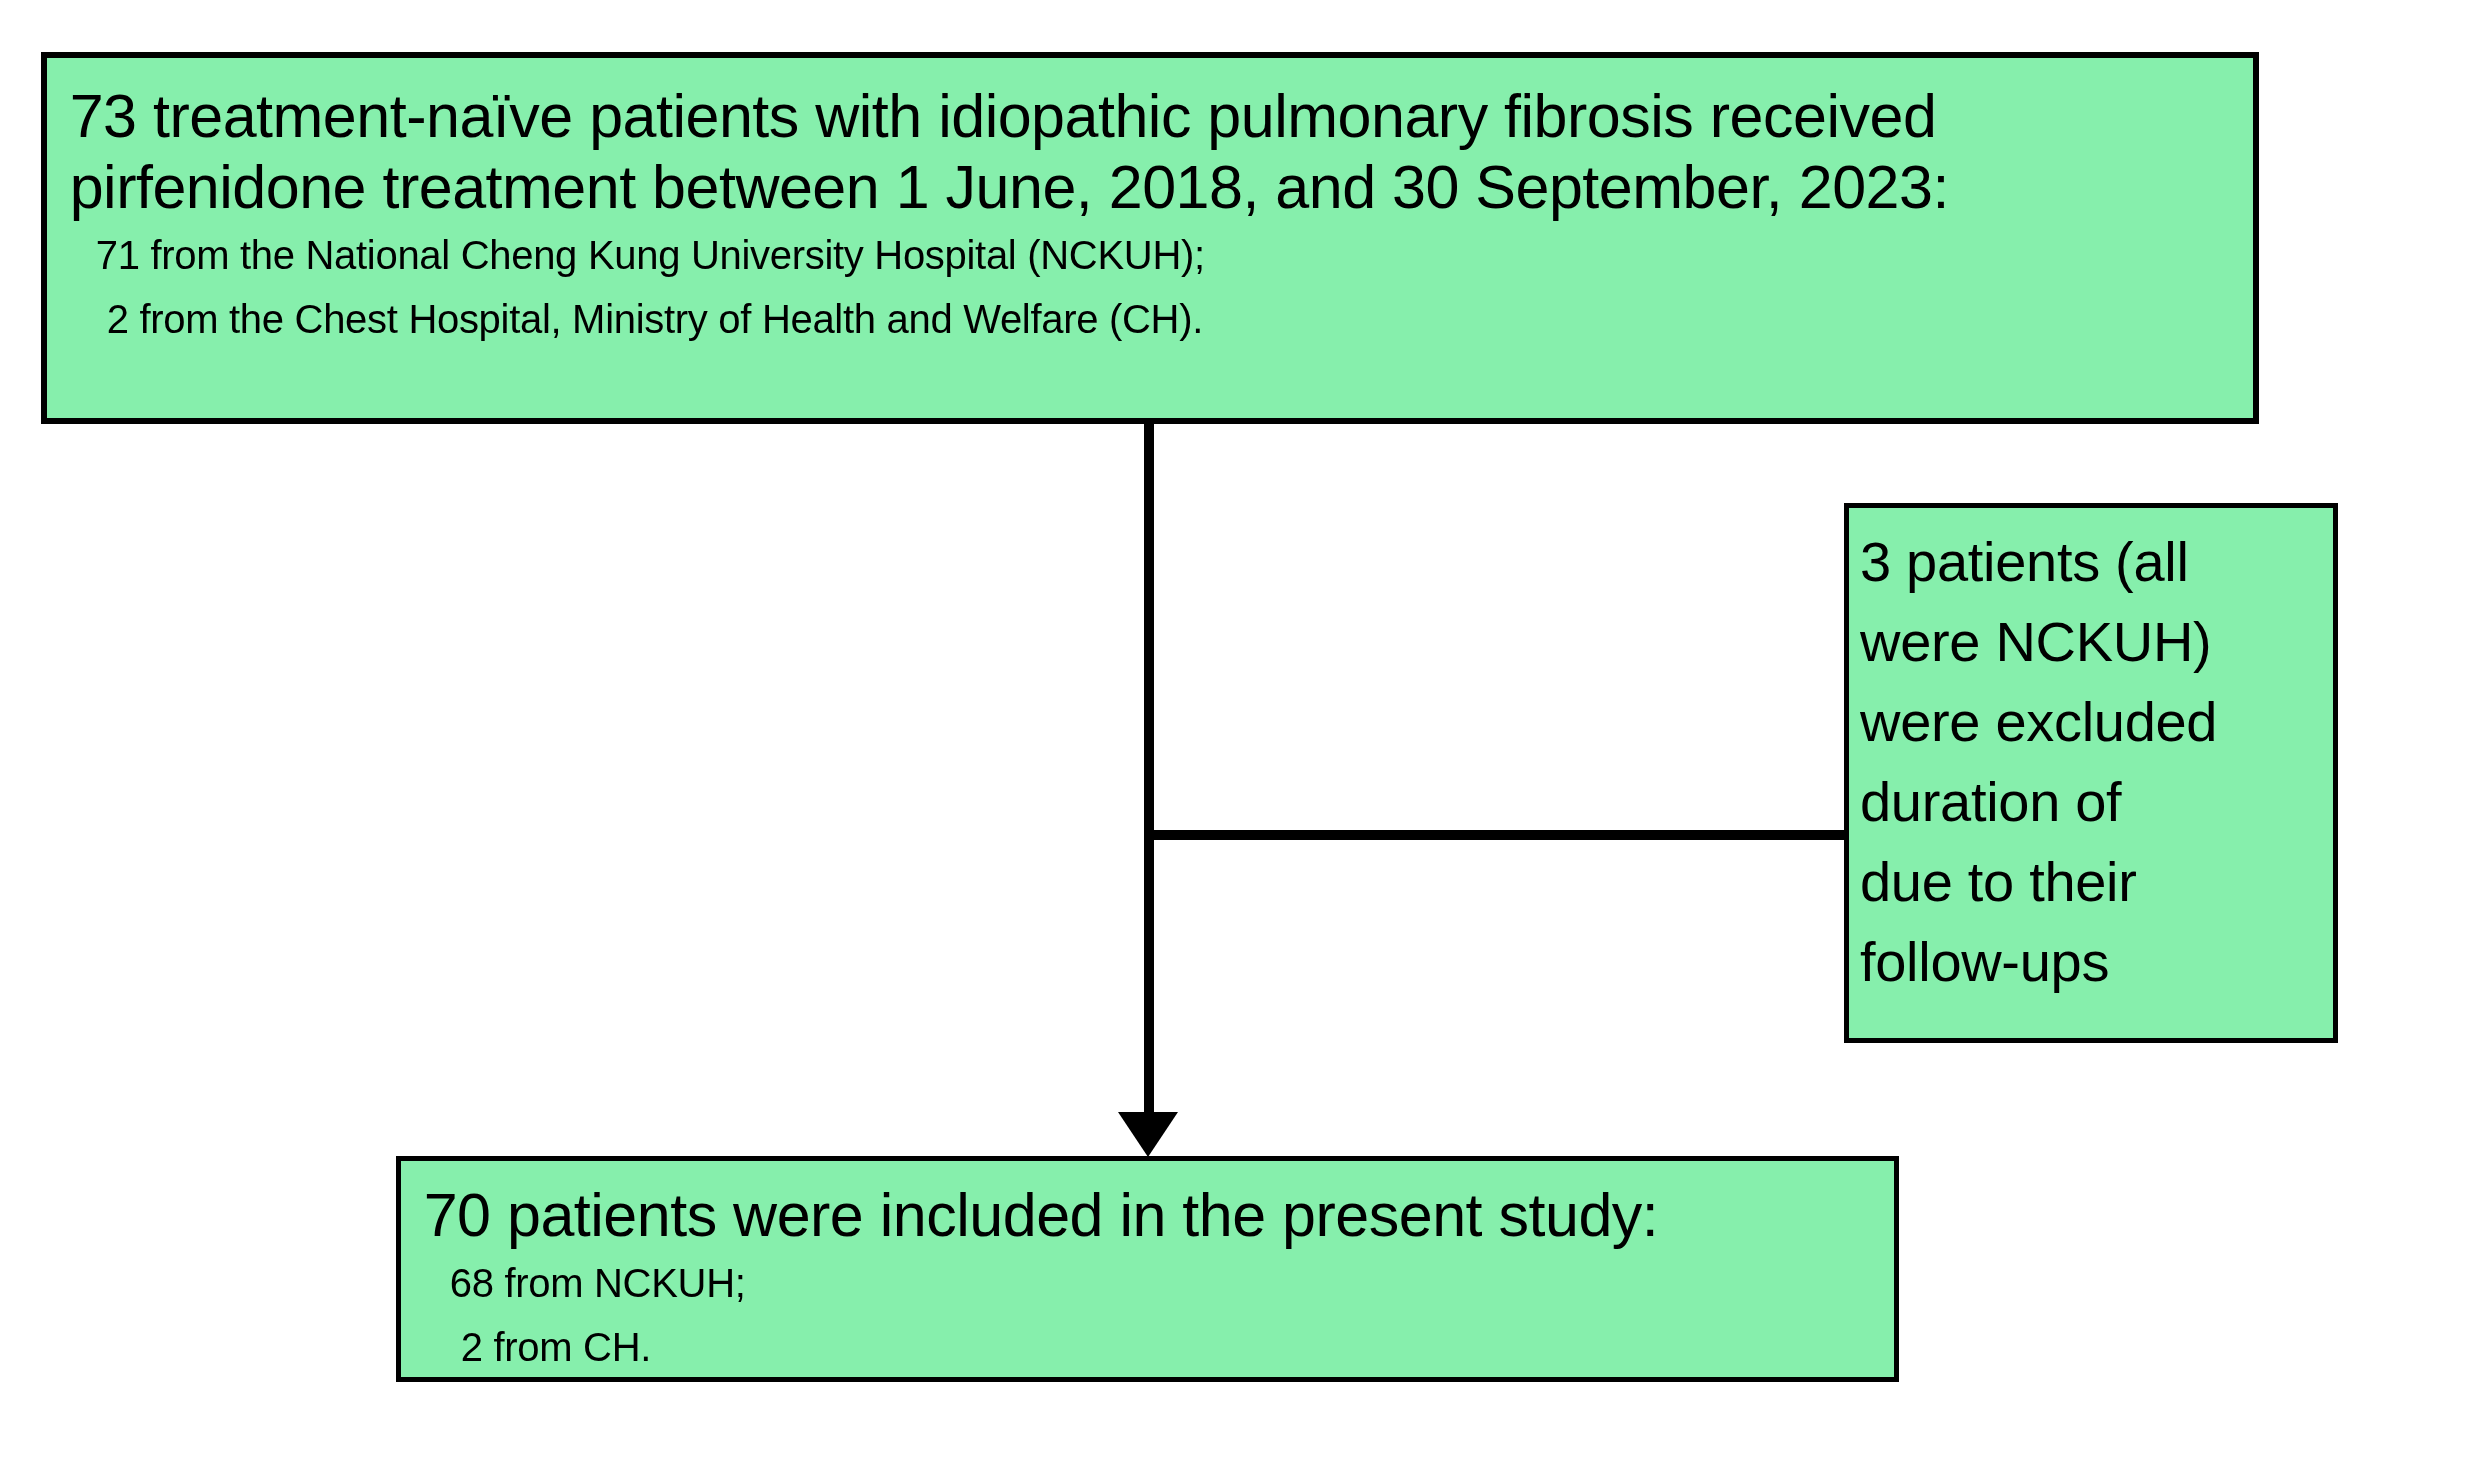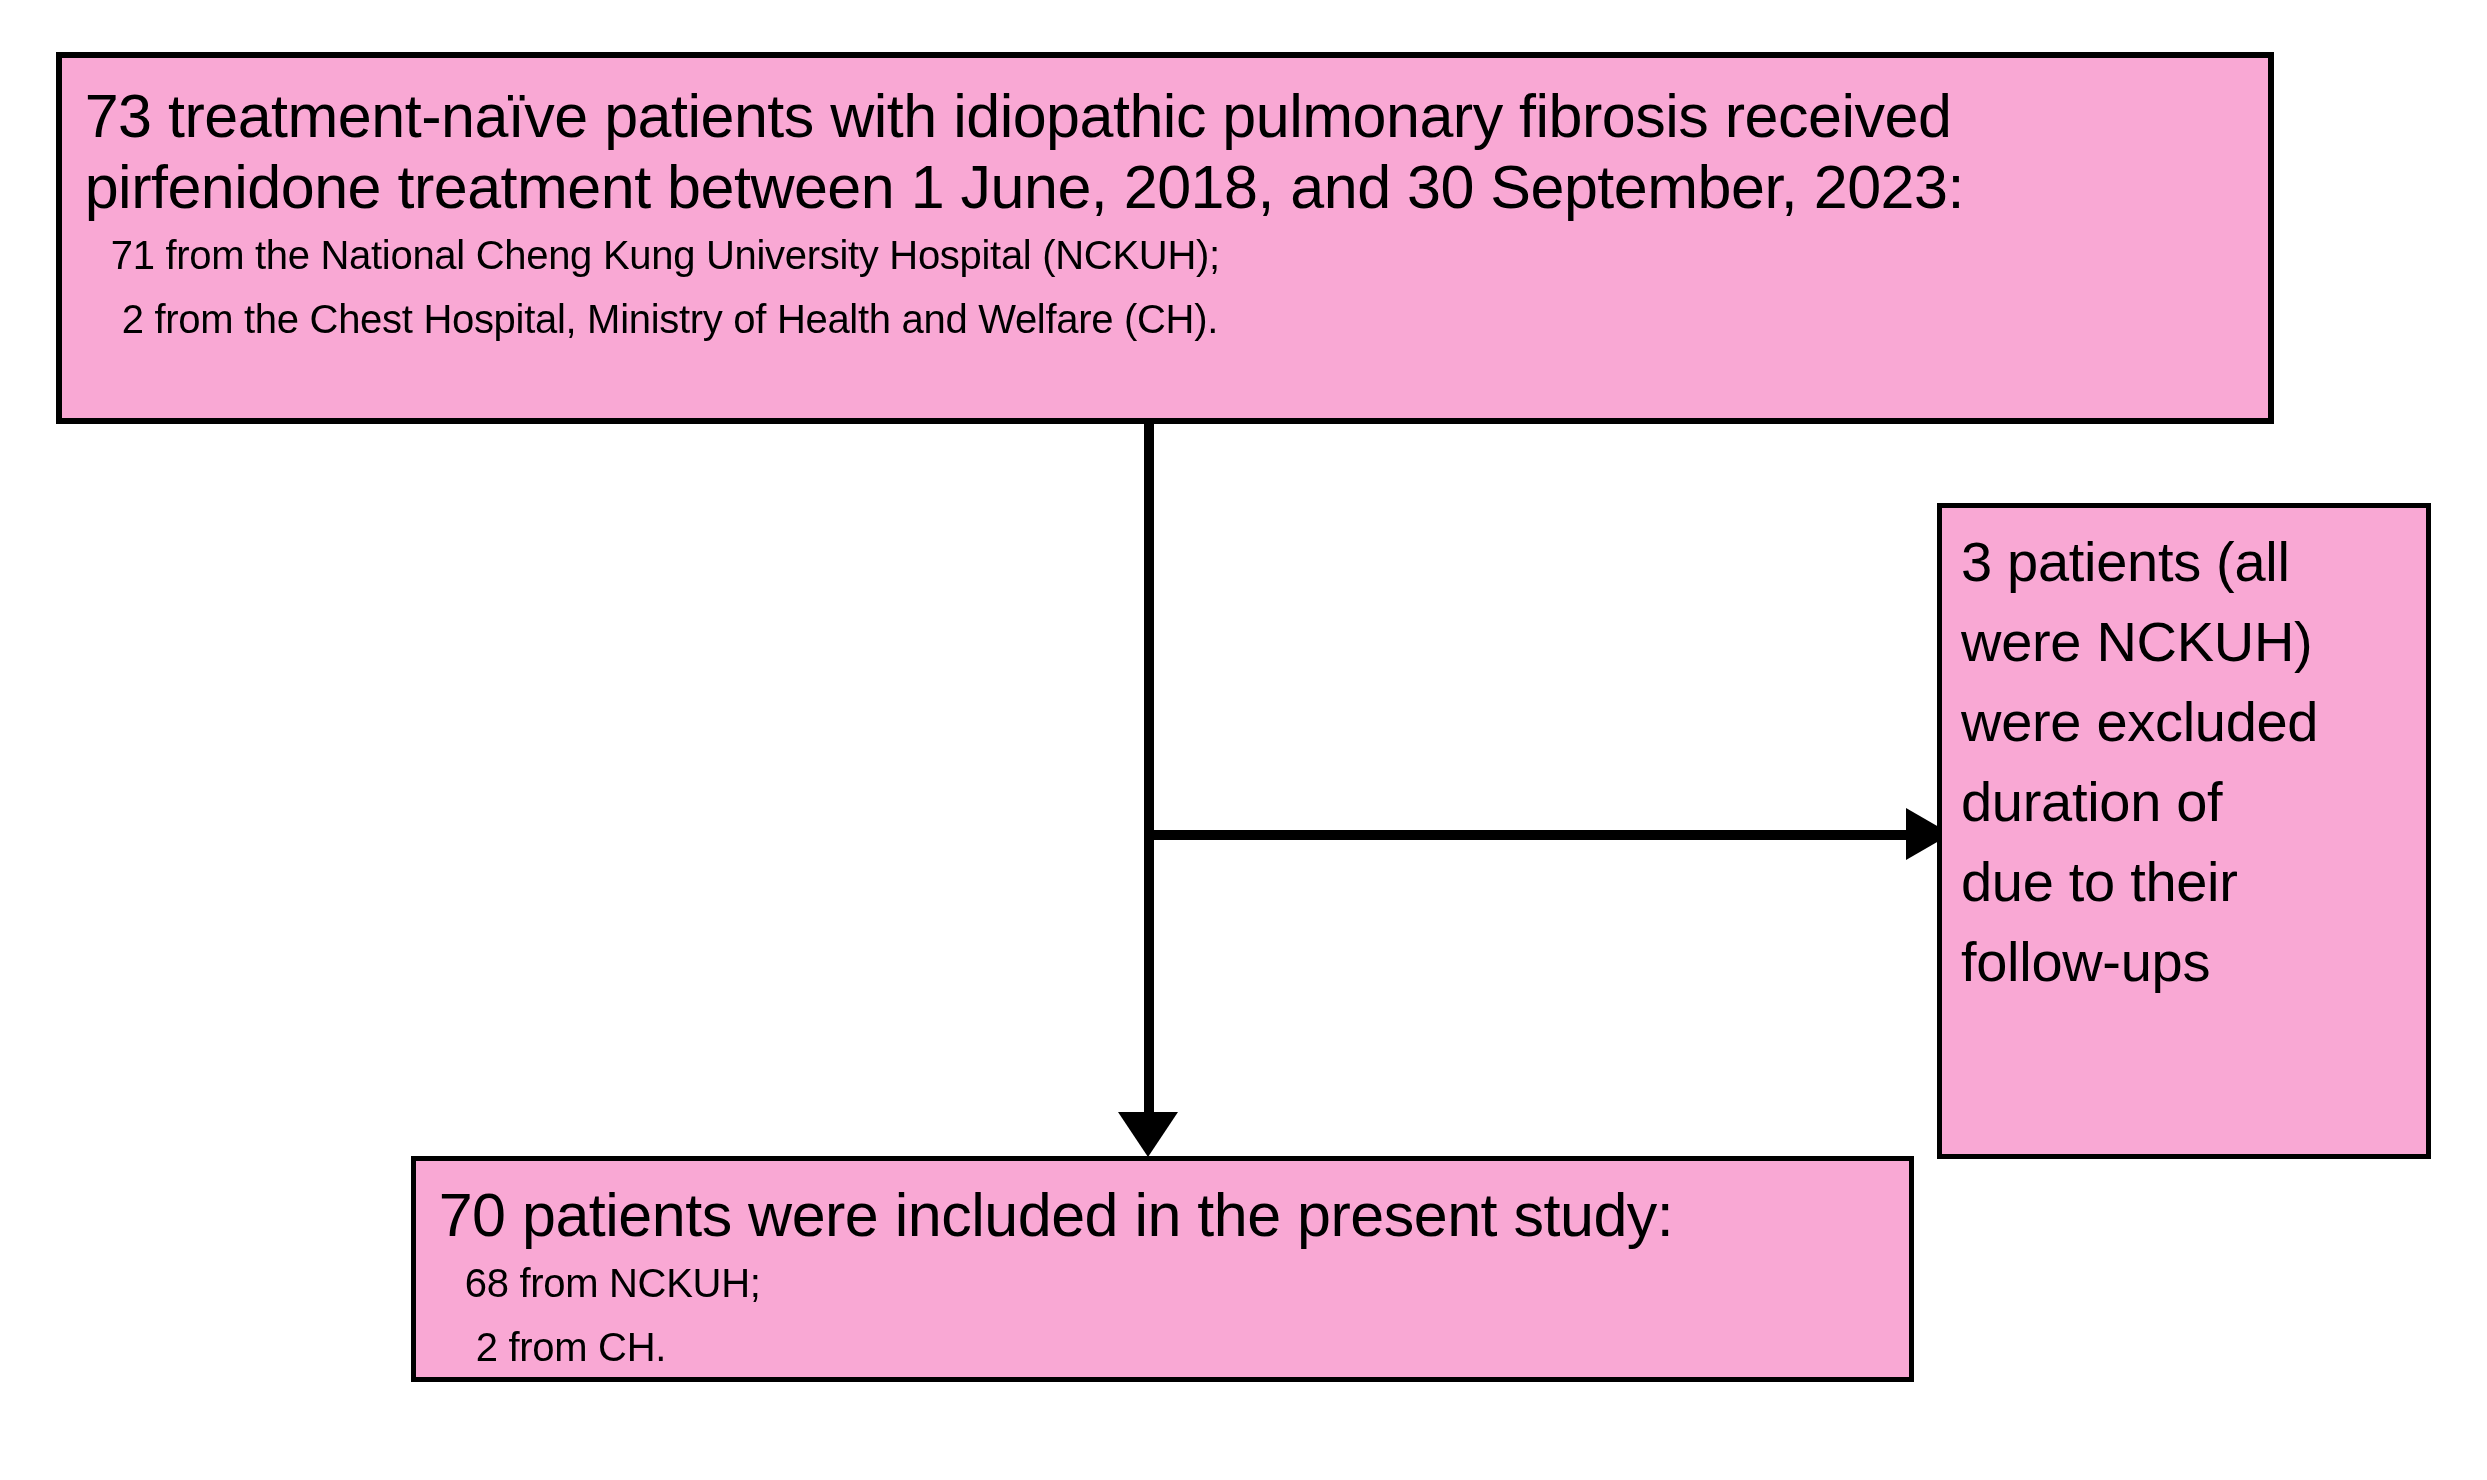--- a/index.html
+++ b/index.html
@@ -16,38 +16,37 @@
     width: 2487px;
     height: 1480px;
     background: #ffffff;
     overflow: hidden;
   }
 
   
   .node-box {
     position: absolute;
     box-sizing: border-box;
-    background: #f9a8d4;
+    background: #86efac;
     border: 6.1px solid #000000;
-    margin-left: 15px;
   }
   #box-enrolled {
     left: 41px;
     top: 52px;
     width: 2218px;
     height: 372px;
     padding: 22.7px 0 0 22.7px;
   }
   #box-excluded {
-    left: 1922px;
+    left: 1844px;
     top: 503px;
     width: 494px;
-    height: 656px;
+    height: 540px;
     border-width: 5.2px;
-    padding: 14px 0 0 19px;
+    padding: 14px 0 0 11px;
   }
   #box-included {
     left: 396px;
     top: 1156px;
     width: 1503px;
     height: 226px;
     border-width: 5.2px;
     padding: 19px 0 0 22.7px;
   }
 

